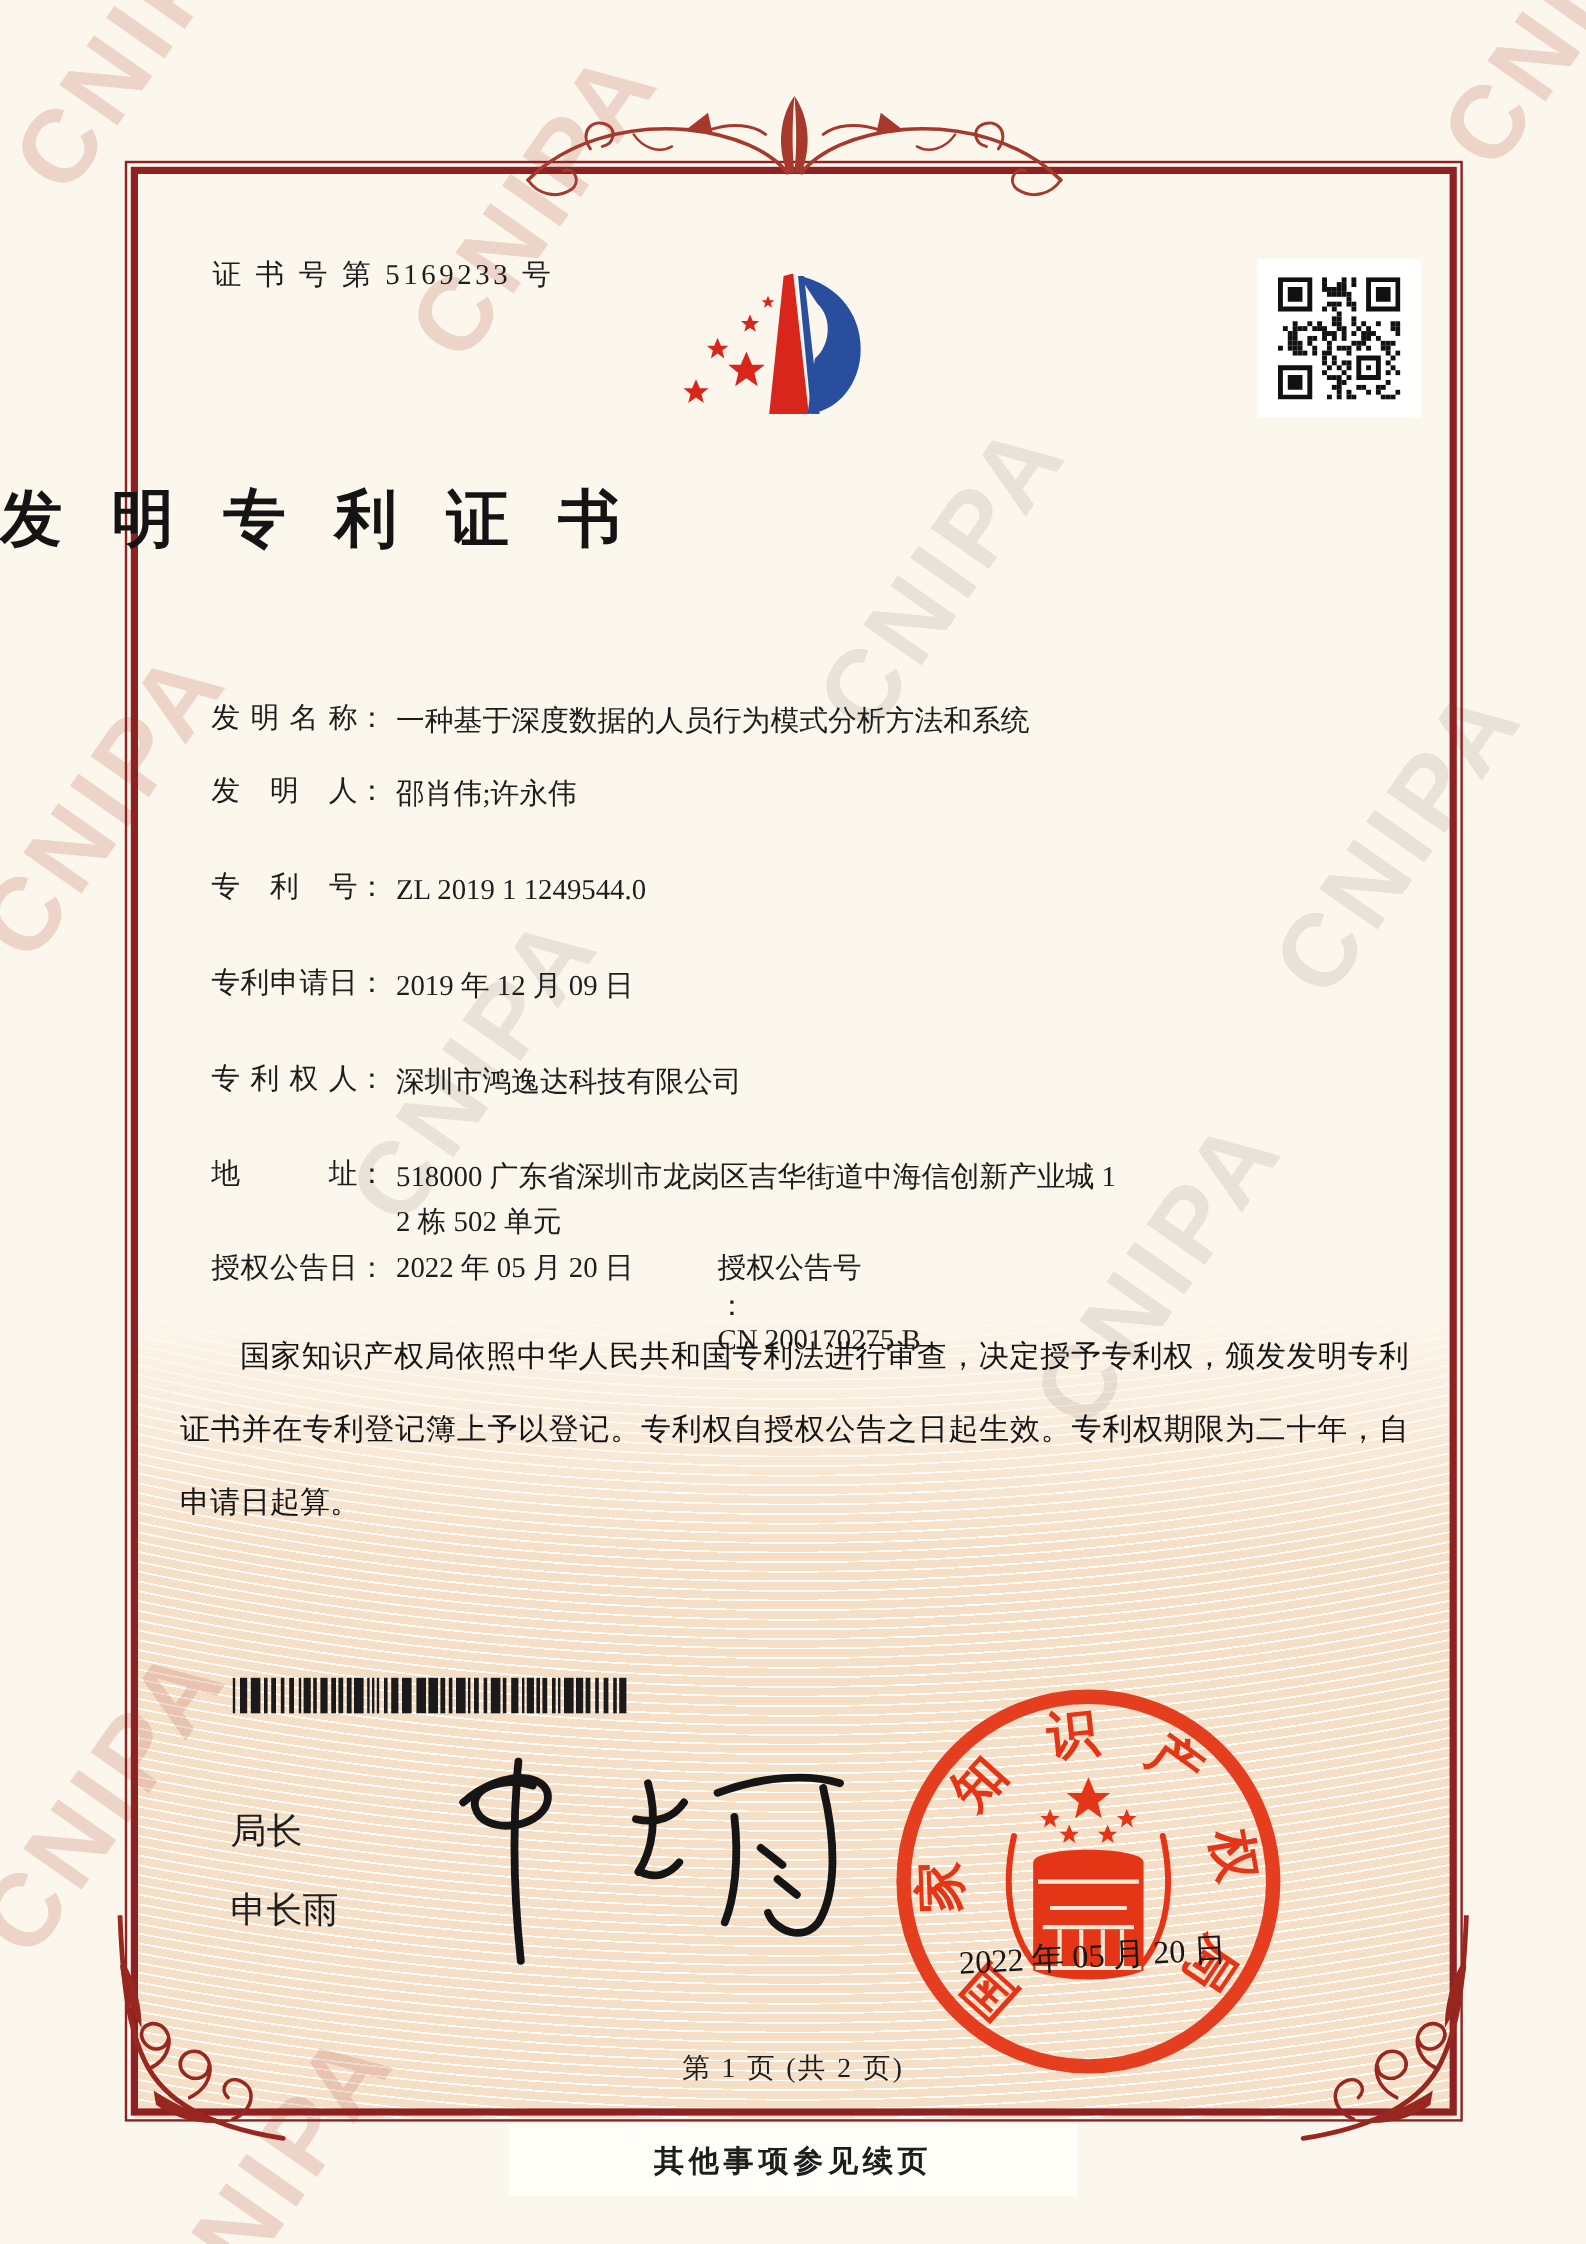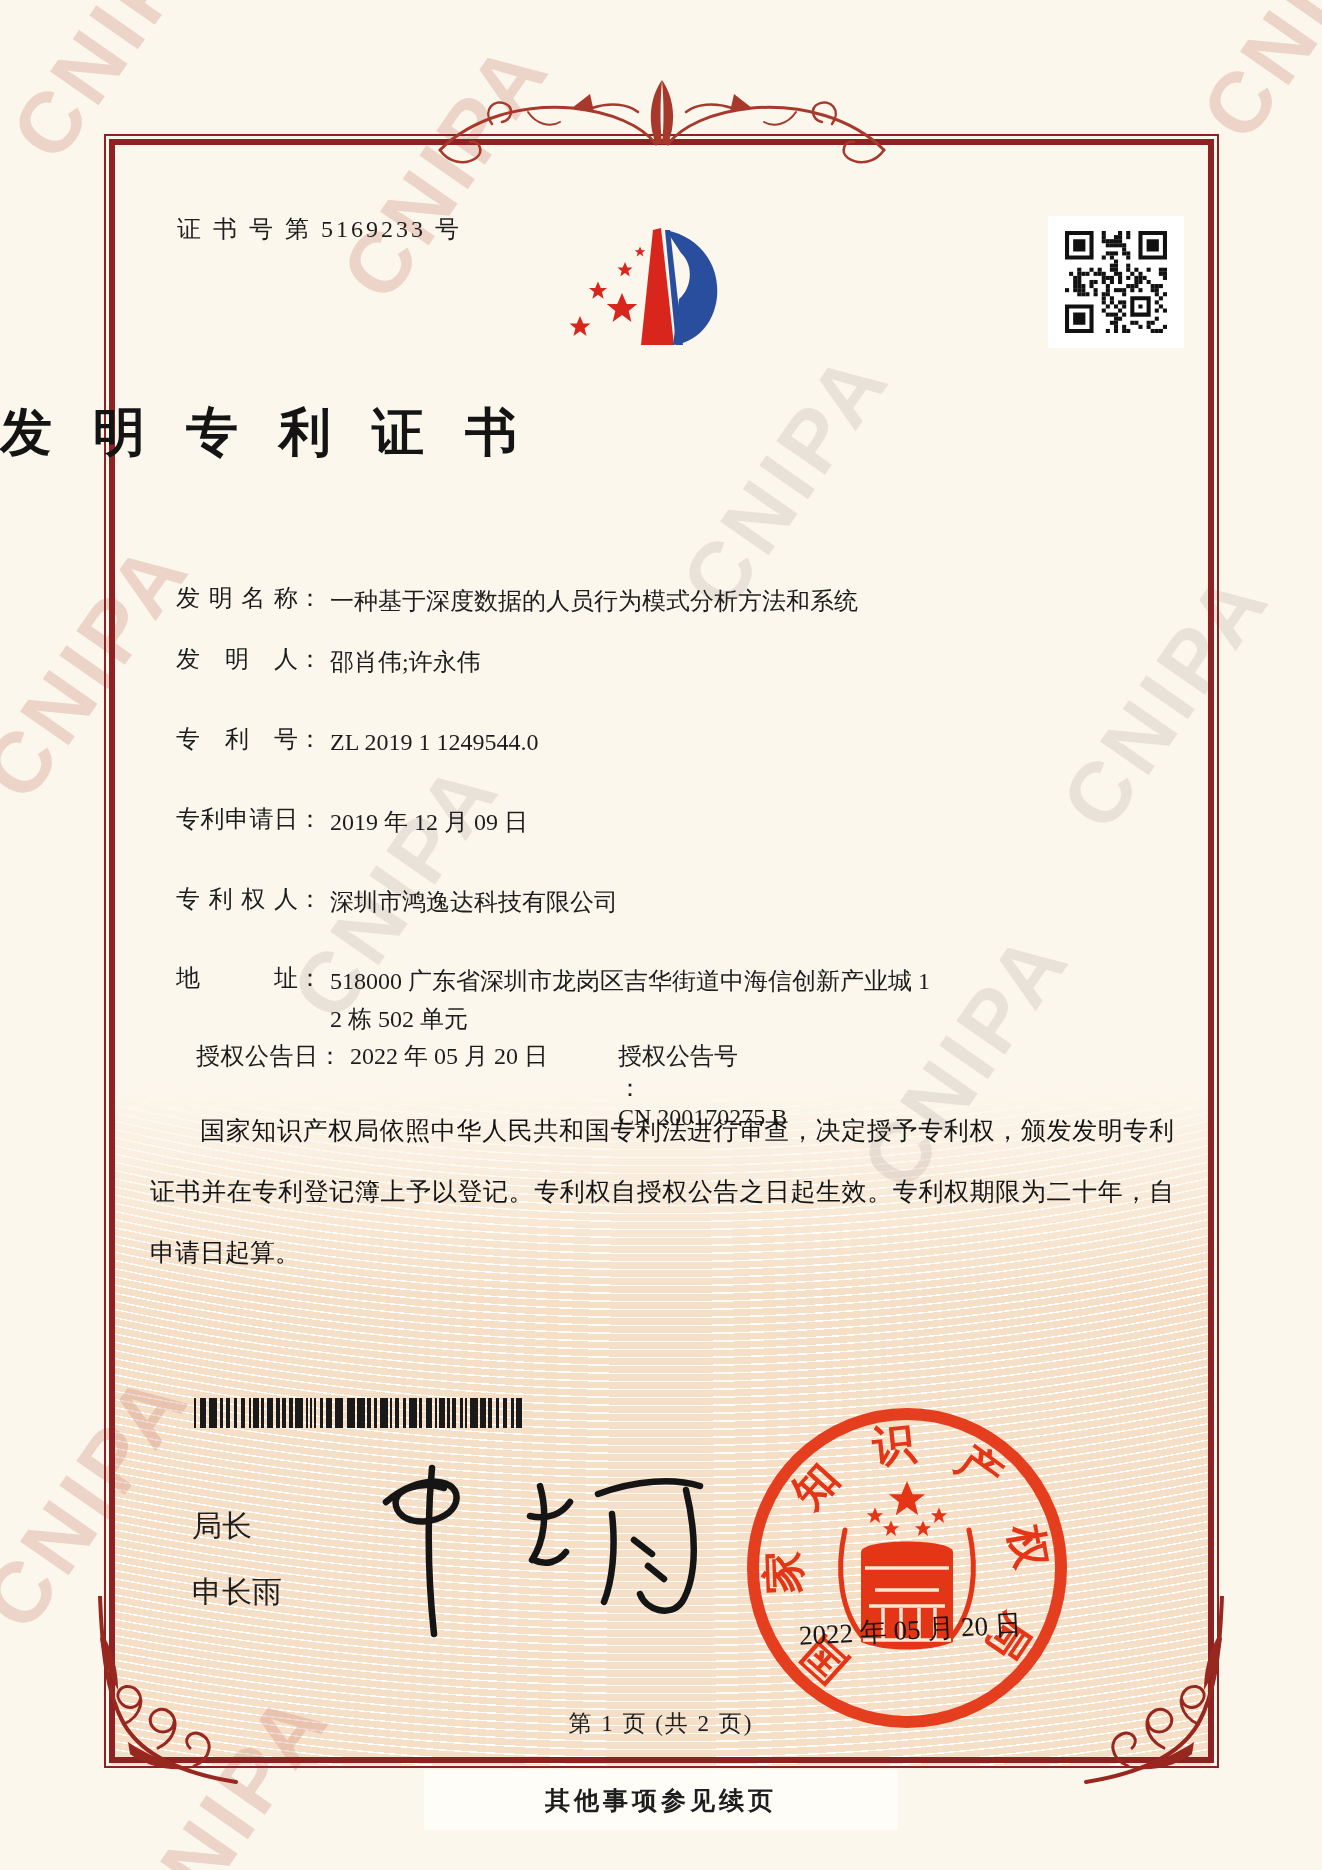--- a/index.html
+++ b/index.html
@@ -29,21 +29,21 @@
   .certno{position:absolute;left:177px;top:213px;font-size:24px;letter-spacing:3px;z-index:5;}
   .title{position:absolute;left:0;right:0;top:398px;text-align:left;font-size:52px;
          font-weight:bold;letter-spacing:14px;z-index:5;color:#141414;}
 
   .f-row{position:absolute;left:176px;z-index:5;font-size:24px;display:flex;align-items:flex-start;}
   .lbl{width:122px;flex:none;text-align:justify;text-align-last:justify;}
   .colon{flex:none;margin-right:8px;}
   .val{white-space:pre-line;line-height:38px;}
 
   .grant{position:absolute;left:176px;top:1040px;z-index:5;font-size:24px;display:flex;}
-  .pair{display:flex;margin-left:20px;}
+  .pair{display:flex;}
   .pair2{margin-left:70px;flex-direction:column;}
 
   .paras{position:absolute;left:150px;width:1024px;top:1100px;z-index:5;
          font-size:25px;line-height:61px;text-align:justify;color:#151515;}
   .paras p{margin:0;text-indent:2em;}
 
   .barcode{position:absolute;left:192px;top:1398px;z-index:5;}
 
   .sig-title{position:absolute;left:192px;top:1506px;z-index:5;font-family:"Liberation Sans",sans-serif;
              font-size:30px;font-weight:500;color:#1e1e1e;}

